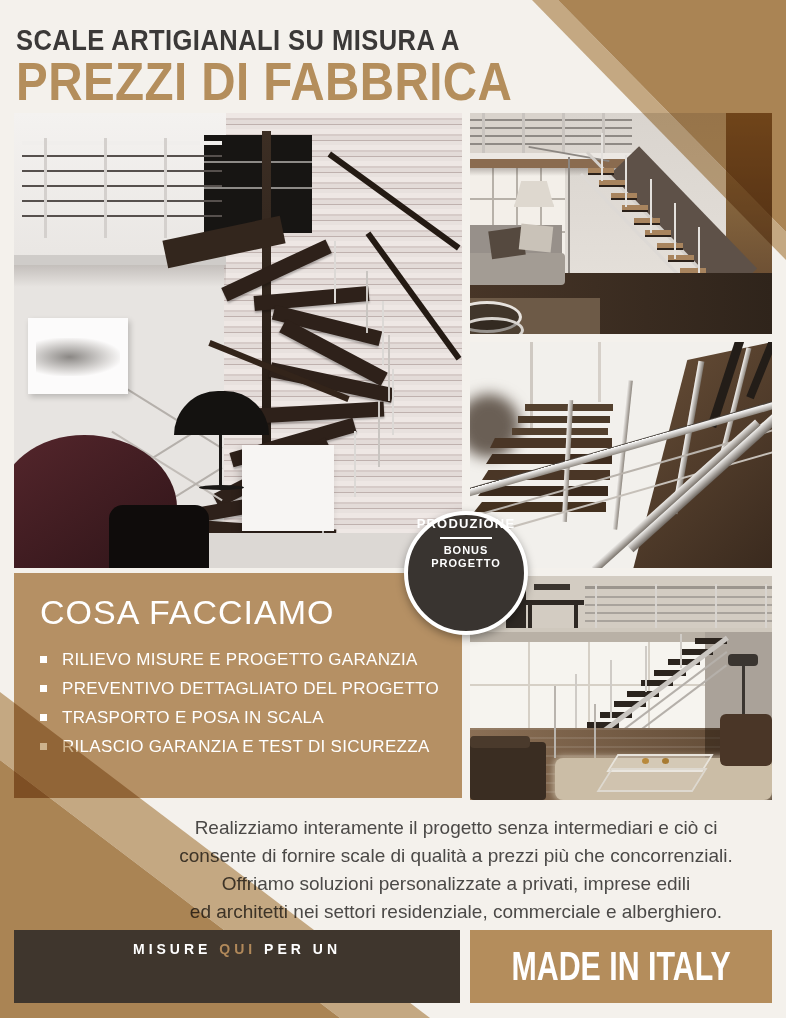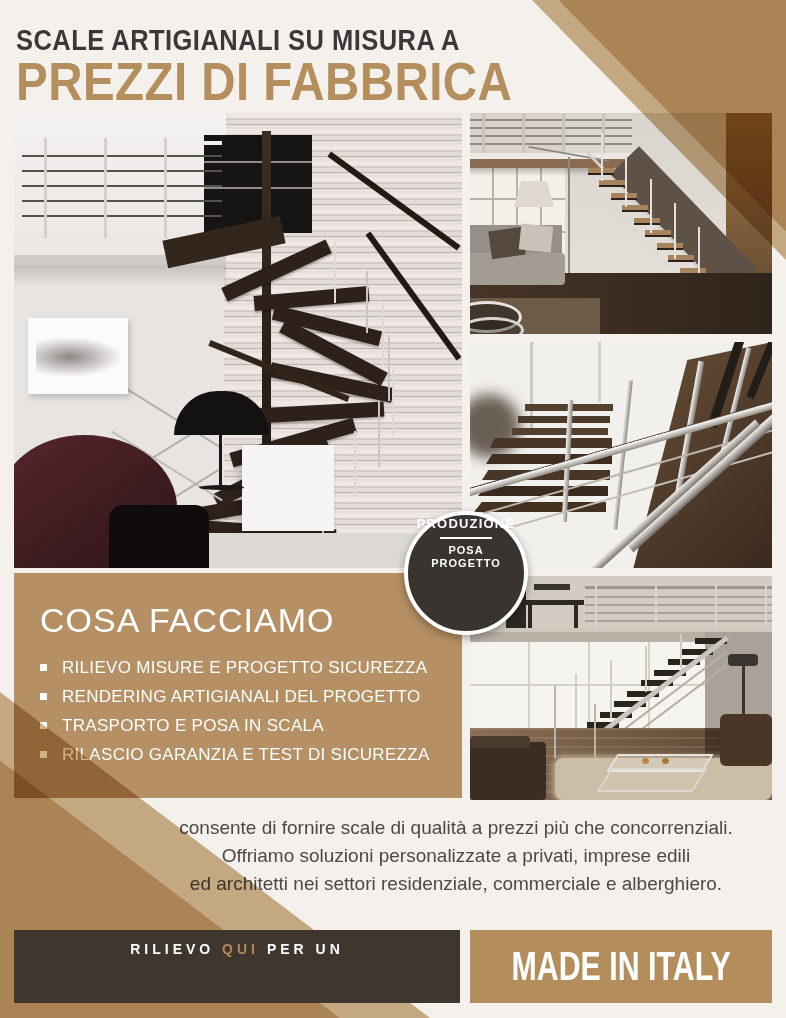--- a/index.html
+++ b/index.html
@@ -32,21 +32,21 @@
   }
   .badge .pct{margin-top:12px;font-size:37px;font-weight:400;line-height:40px;}
   .badge .det{font-size:13px;font-weight:bold;letter-spacing:1.2px;margin-top:1px;}
   .badge .rule{width:52px;height:2px;background:#fff;margin:6px auto 5px auto;}
   .badge .sub{font-size:11px;font-weight:bold;letter-spacing:1px;line-height:13px;}
   
   .panel{
     left:14px;top:573px;width:448px;height:225px;background:#b59064;z-index:10;
     color:#fff;box-sizing:border-box;padding:16px 0 0 26px;
   }
-  .panel h2{margin:12px 0 14px 0;font-size:34px;font-weight:400;letter-spacing:1px;line-height:38px;}
+  .panel h2{margin:4px 0 14px 0;font-size:34px;font-weight:400;letter-spacing:1px;line-height:38px;}
   .panel ul{list-style:none;margin:0;padding:0;}
   .panel li{display:flex;align-items:center;height:29px;font-size:17px;letter-spacing:.3px;}
   .panel li .sq{width:7px;height:7px;background:#fff;margin-right:15px;flex:0 0 auto;}
   
   .desc{
     left:140px;top:814px;width:632px;text-align:center;color:#4b4947;
     font-size:19px;line-height:28px;z-index:20;
   }
   
   .cta{
@@ -319,53 +319,54 @@
   <svg class="abs ribbons" viewBox="0 0 786 1018" aria-hidden="true">
     <polygon points="532,0 558,0 786,232 786,260" fill="#cdb28c"></polygon>
     <polygon points="558,0 786,0 786,232" fill="#b28c5b"></polygon>
     <polygon points="0,692 0,760 340,1018 430,1018" fill="#cdb28c"></polygon>
     <polygon points="0,760 340,1018 0,1018" fill="#b28c5b"></polygon>
   </svg>
 
   <div class="abs badge">
     <div class="det">PRODUZIONE</div>
     <div class="rule"></div>
-    <div class="sub">POSA</div>
+    <div class="sub">BONUS</div>
     <div class="sub">PROGETTO</div>
   </div>
 
   <div class="abs panel">
     <h2>COSA FACCIAMO</h2>
     <ul>
       <li>
           <span class="sq"></span>
-          <span>RILIEVO MISURE E PROGETTO SICUREZZA</span>
+          <span>RILIEVO MISURE E PROGETTO GARANZIA</span>
         </li>
       <li>
           <span class="sq"></span>
-          <span>RENDERING ARTIGIANALI DEL PROGETTO</span>
+          <span>PREVENTIVO DETTAGLIATO DEL PROGETTO</span>
         </li>
       <li>
           <span class="sq"></span>
           <span>TRASPORTO E POSA IN SCALA</span>
         </li>
       <li>
           <span class="sq"></span>
           <span>RILASCIO GARANZIA E TEST DI SICUREZZA</span>
         </li>
     </ul>
   </div>
 
   <div class="abs desc">
+    <div>Realizziamo interamente il progetto senza intermediari e ciò ci</div>
     <div>consente di fornire scale di qualità a prezzi più che concorrenziali.</div>
     <div>Offriamo soluzioni personalizzate a privati, imprese edili</div>
     <div>ed architetti nei settori residenziale, commerciale e alberghiero.</div>
   </div>
 
   <div class="abs cta">
-    <div class="l1"><span>RILIEVO</span>&nbsp;<span class="hl">QUI</span>&nbsp;<span>PER UN</span></div>
+    <div class="l1"><span>MISURE</span>&nbsp;<span class="hl">QUI</span>&nbsp;<span>PER UN</span></div>
   </div>
 
   <div class="abs made">
     <span class="cond">MADE IN ITALY</span>
   </div>
 
 </div>
 
 </body></html>

